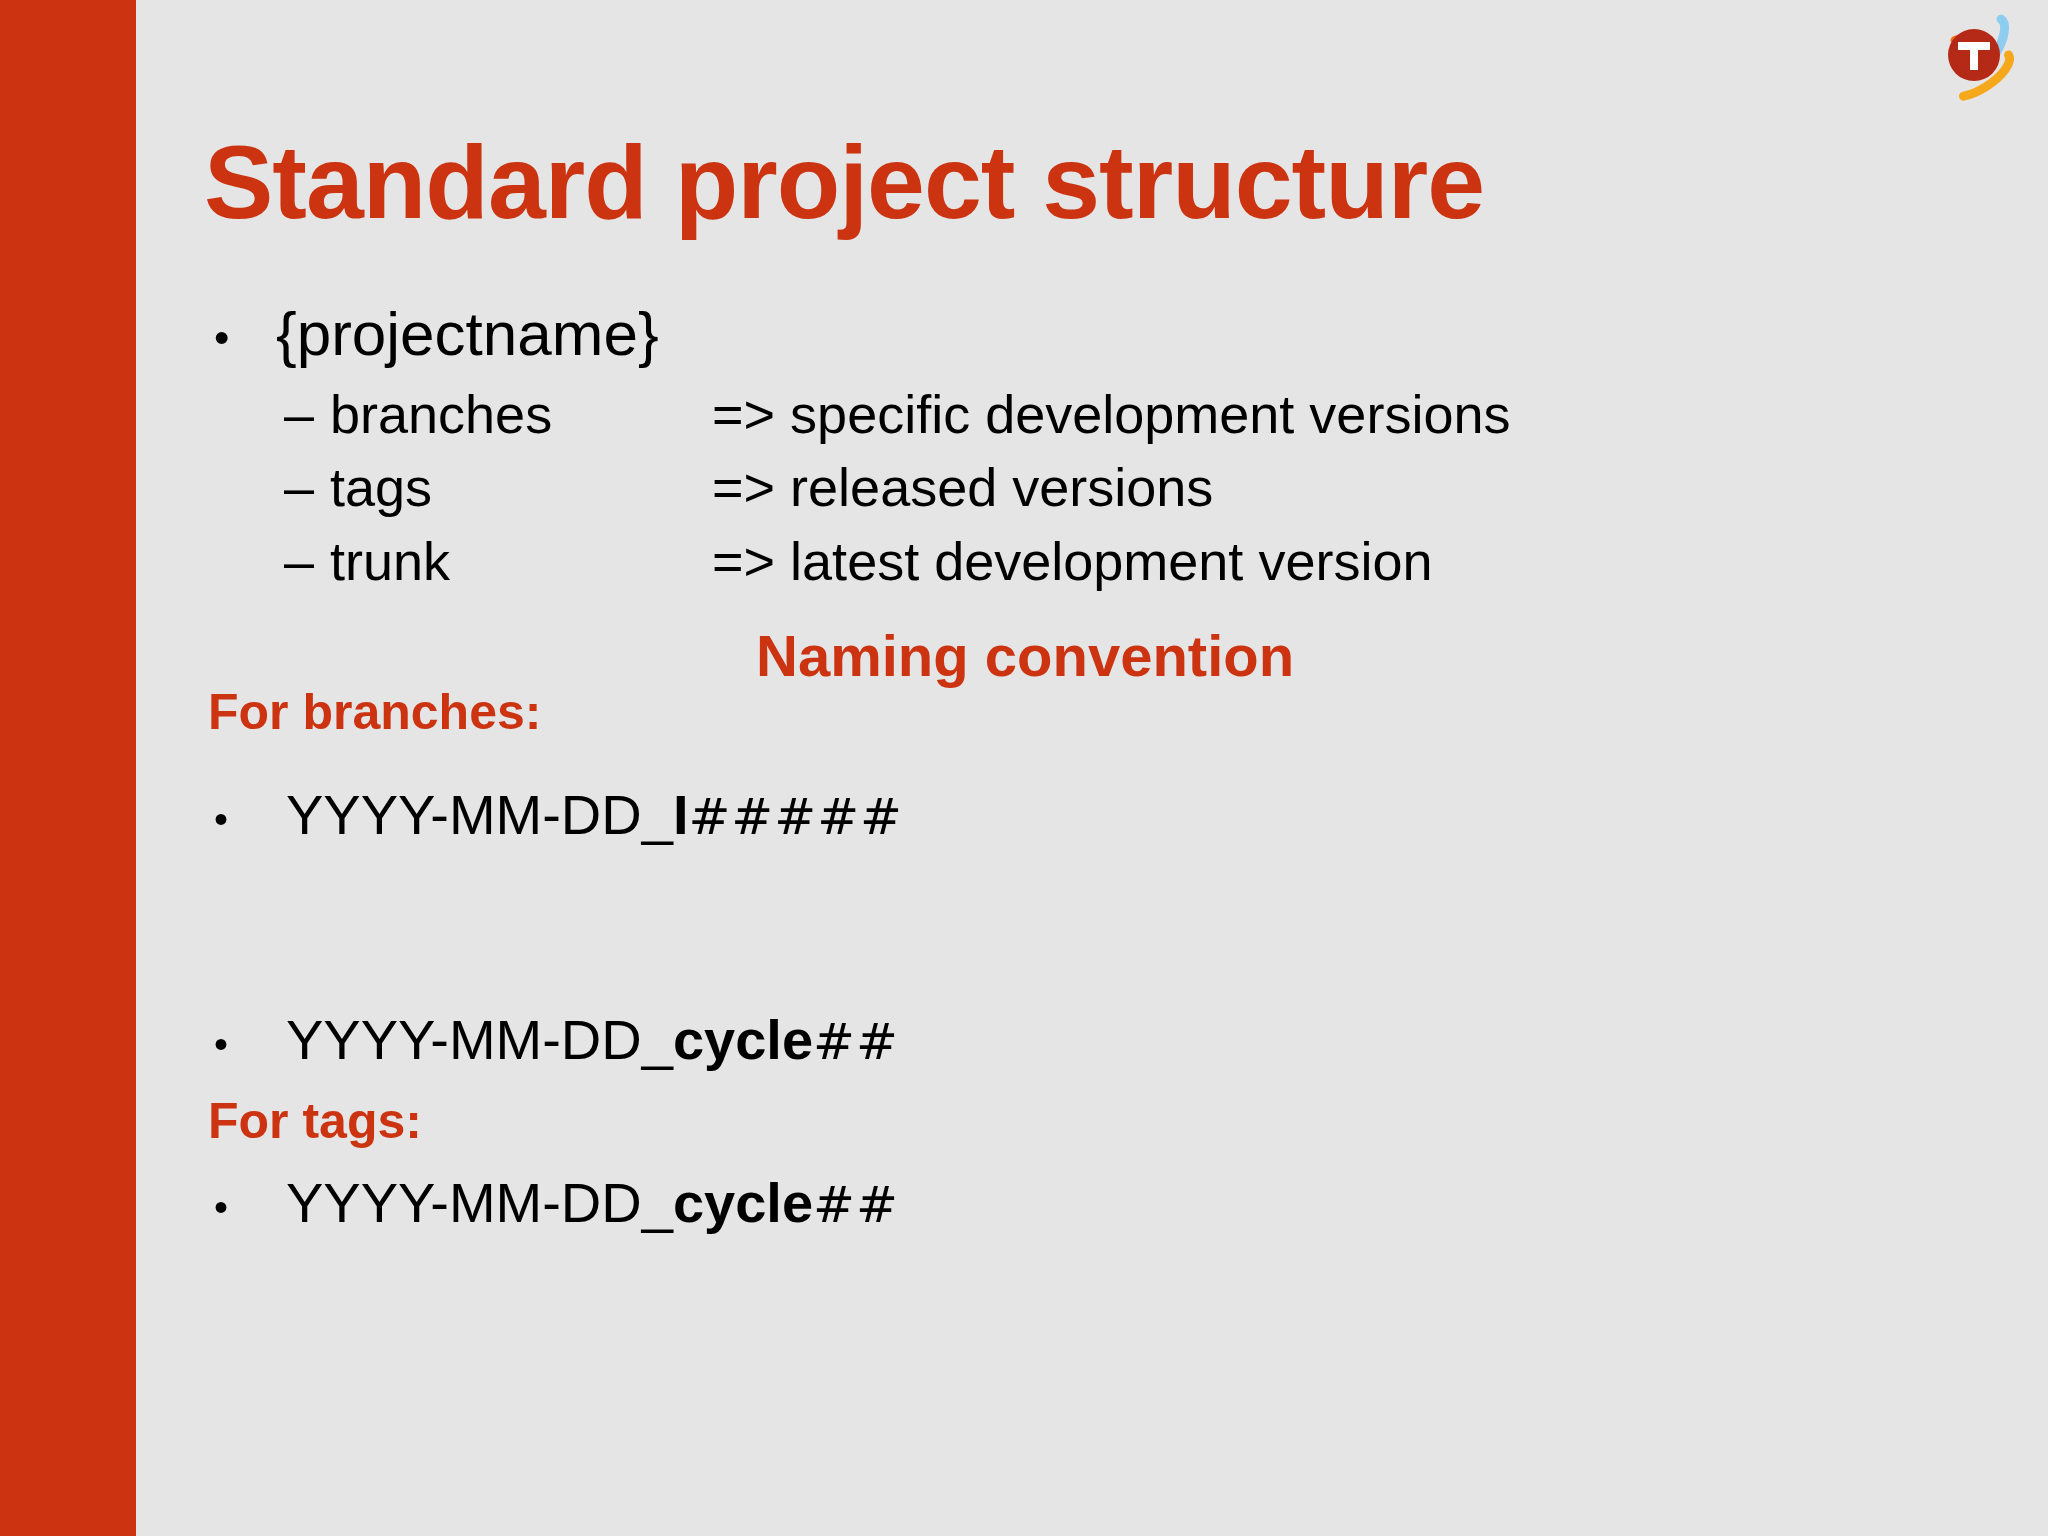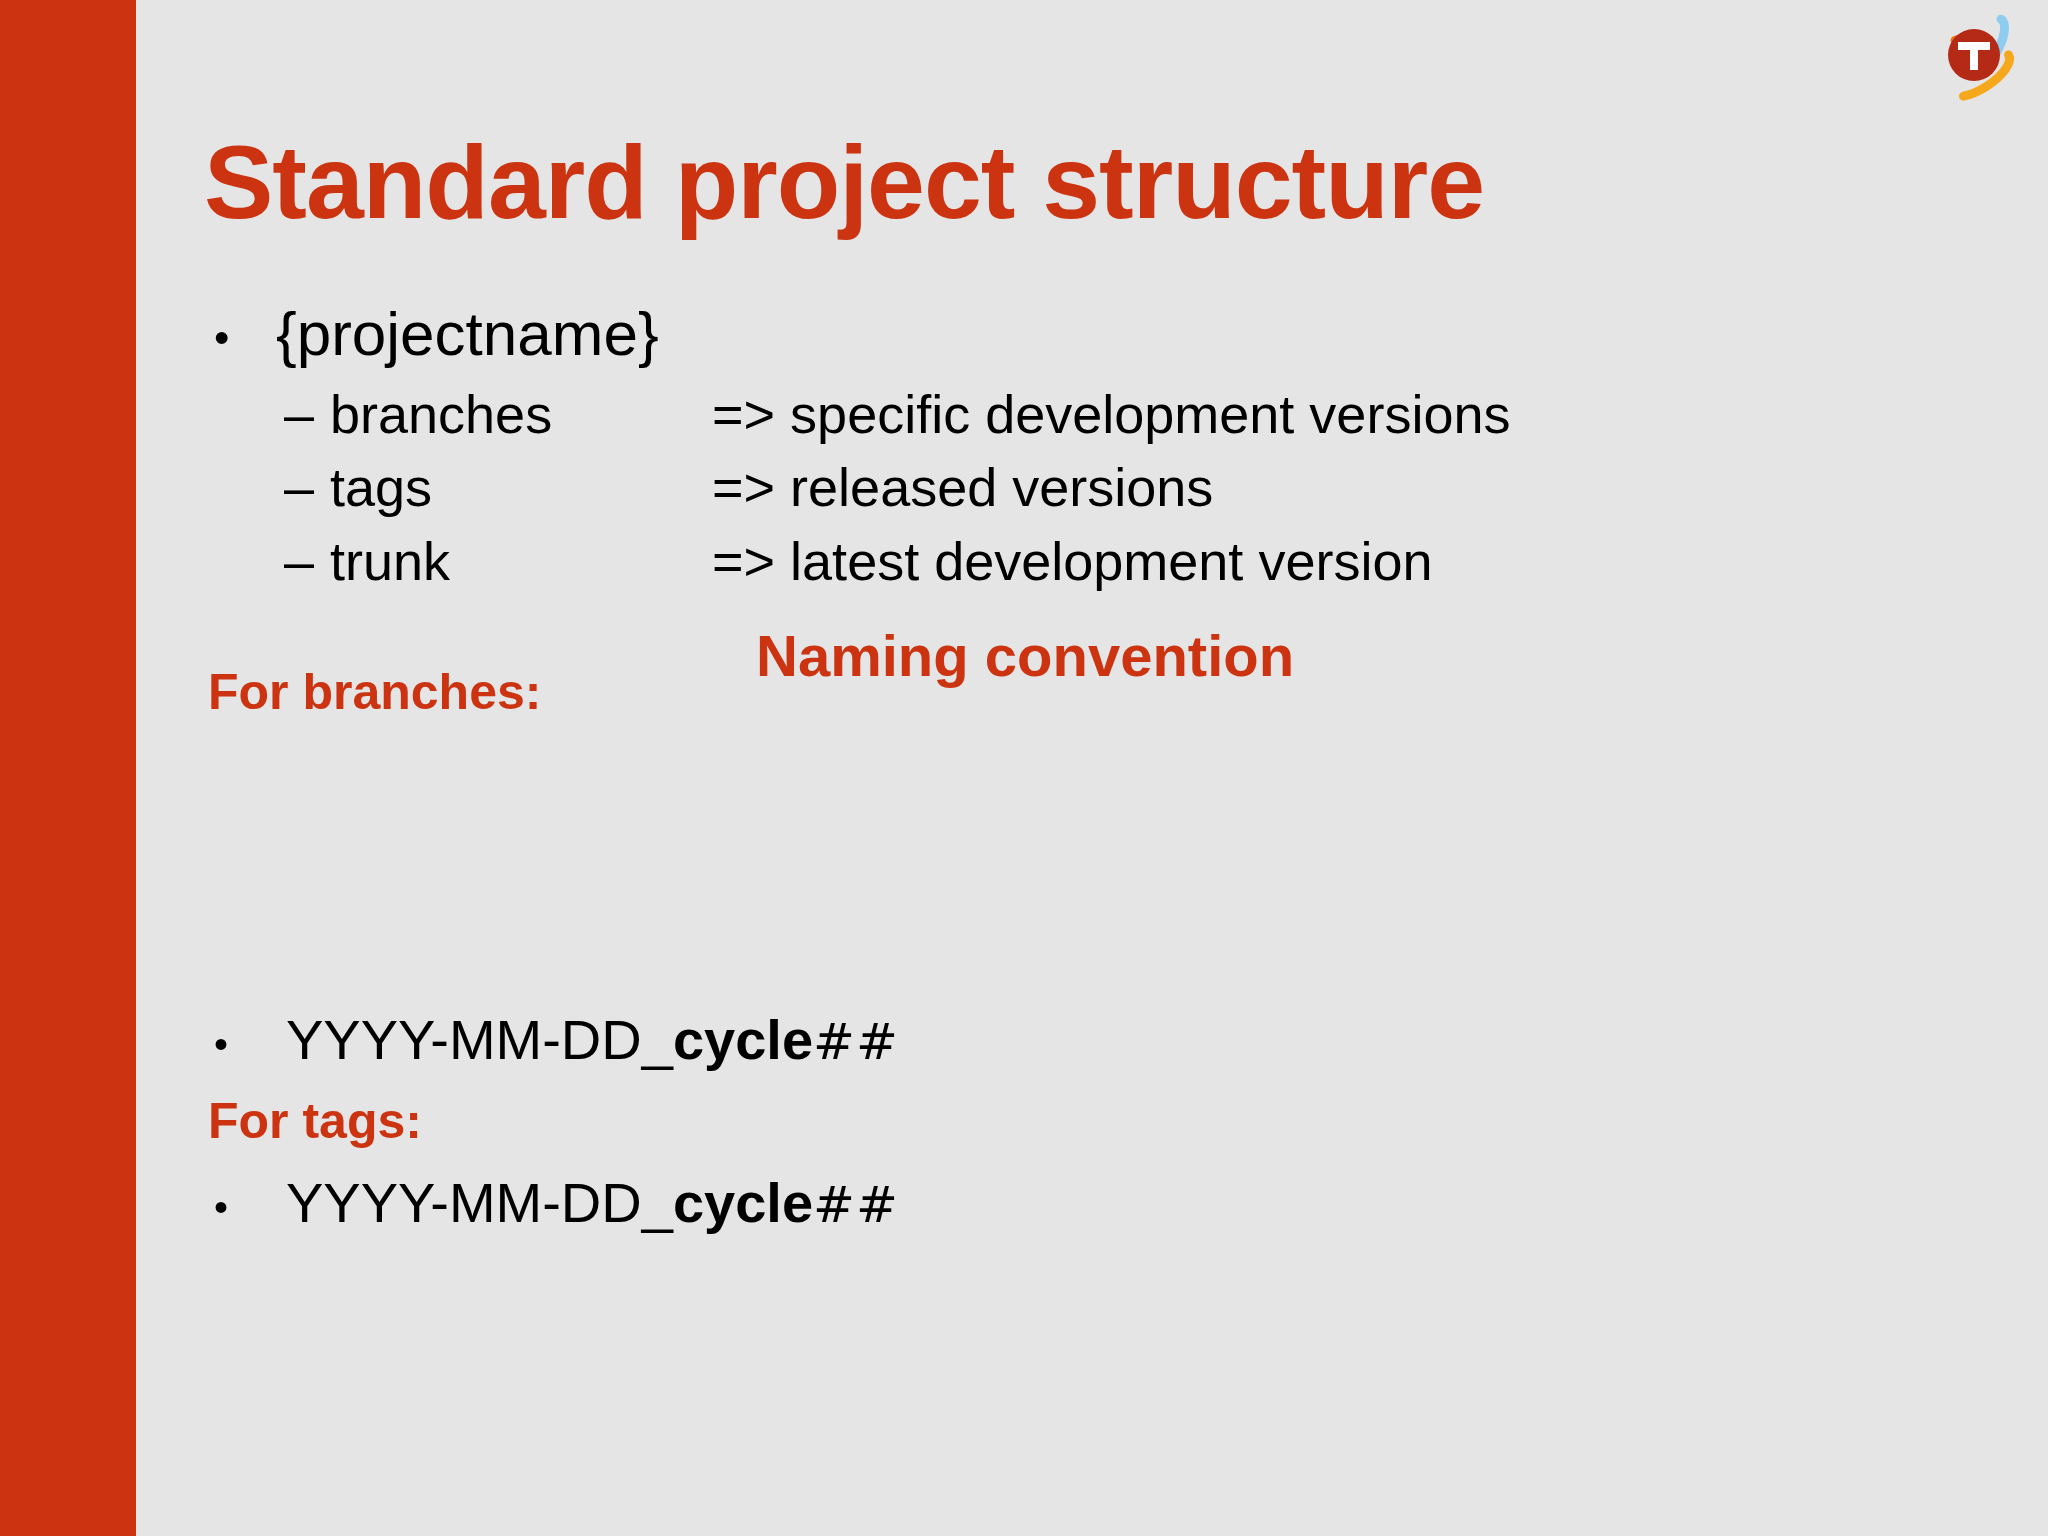--- a/index.html
+++ b/index.html
@@ -169,22 +169,25 @@
     <div class="sub-row" style="left:284px;top:532px;">
       <span class="dash">–</span>
       <span class="name">trunk</span>
       <span class="arrow"><span>=&gt;</span>
         <span>latest development version</span>
       </span>
     </div>
 
     <div class="naming">Naming convention</div>
 
-    <div class="section-label" style="top:663px;">For branches:</div>
-
+    <div class="section-label" style="top:683px;">For branches:</div>
+
+    <div class="name-row" style="top:782px;">
+      <span class="b-dot">•</span><span>YYYY-MM-DD_</span><span class="strong">I</span><span class="hashes">#####</span>
+    </div>
 
 
 
     <div class="name-row" style="top:1007px;">
       <span class="b-dot">•</span><span>YYYY-MM-DD_</span><span class="strong">cycle</span><span class="hashes">##</span>
     </div>
 
     <div class="section-label" style="top:1092px;">For tags:</div>
 
     <div class="name-row" style="top:1170px;">

